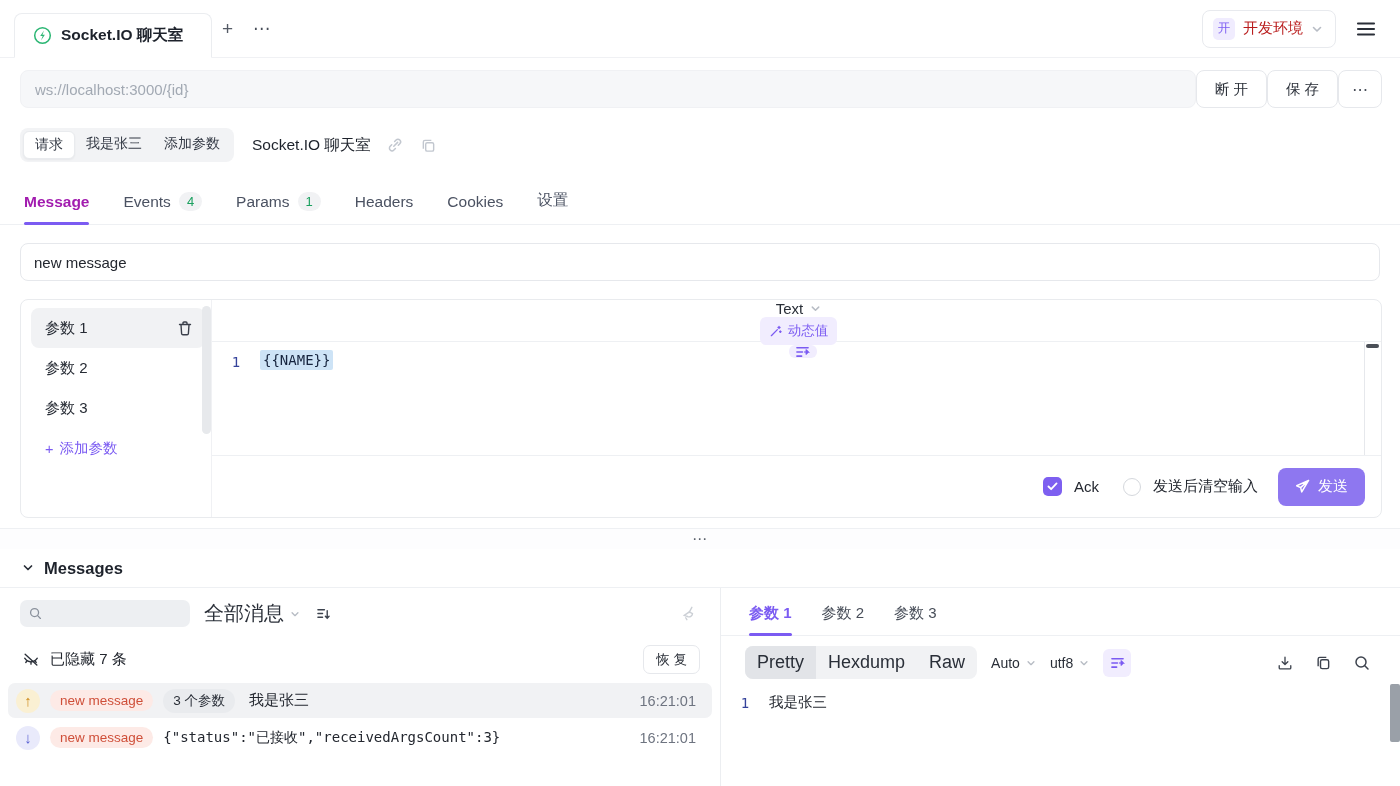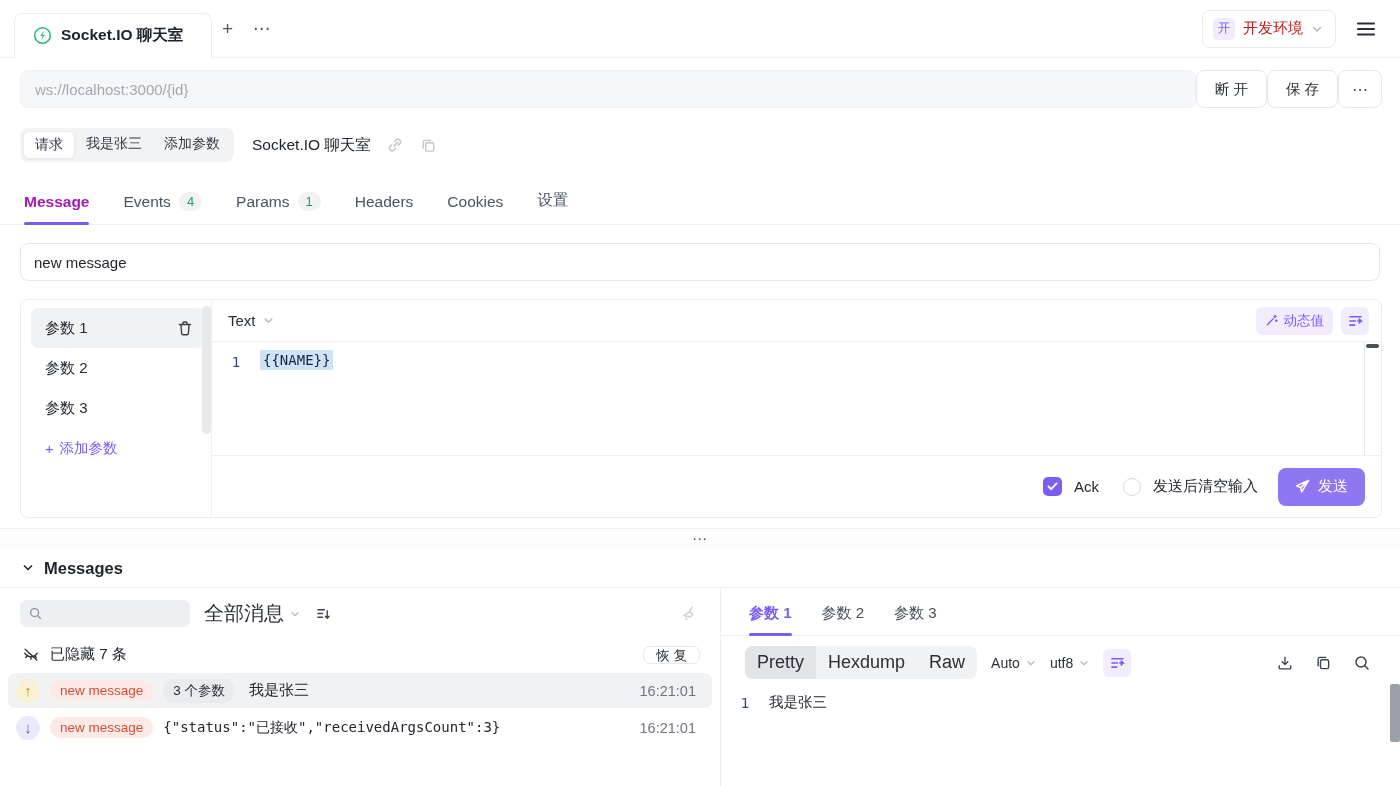--- a/index.html
+++ b/index.html
@@ -50,21 +50,21 @@
 
   
   .composer { margin:14px 18px 0 20px; border:1px solid #e9ebee; border-radius:8px; height:219px; display:flex; overflow:hidden; }
   .plist { width:190px; padding:8px 6px 0 10px; position:relative; }
   .pitem { height:40px; display:flex; align-items:center; padding:0 10px 0 14px; font-size:15px; color:#262b34; border-radius:8px; cursor:pointer; }
   .pitem.selected { background:#f1f2f4; }
   .pitem .spacer { flex:1; }
   .addparam { display:flex; align-items:center; gap:6px; color:#7b5bf2; font-size:14.5px; padding:11px 0 0 14px; cursor:pointer; }
   .plist-scroll { position:absolute; right:0px; top:6px; width:9px; height:128px; background:#e7e9ec; border-radius:5px; }
   .editor { flex:1; border-left:1px solid #f0f1f4; display:flex; flex-direction:column; }
-  .ed-head { height:42px; display:flex; align-items:center; padding:0 12px 0 16px; border-bottom:1px solid #eef0f3; }
+  .ed-head { height:42px; display:flex; align-items:center; padding:0 12px 0 16px; border-bottom:1px solid #eef0f3;flex-direction:column; }
   .type-dd { display:flex; align-items:center; gap:7px; font-size:15px; color:#2a2f38; cursor:pointer; }
   .dynbadge { display:flex; align-items:center; gap:6px; background:#f1edfe; color:#7b5bf2; border-radius:6px; padding:5px 9px; font-size:13.5px; cursor:pointer; }
   .fmtbtn { width:28px; height:28px; background:#f1edfe; border-radius:6px; display:flex; align-items:center; justify-content:center; margin-left:8px; }
   .ed-body { flex:1; position:relative; display:flex; padding-top:10px; }
   .lineno { width:48px; text-align:center; font-family:"DejaVu Sans Mono",monospace; font-size:14px; color:#35439b; padding-top:2px; }
   .codeln { font-family:"DejaVu Sans Mono",monospace; font-size:14px; color:#17253f; }
   .codeln .hl { background:#cde3f6; border-radius:2px; padding:2px 3px; }
   .ed-gutter { position:absolute; top:0; right:16px; bottom:0; width:0; border-left:1px solid #e6e8ec; }
   .ed-thumb { position:absolute; top:2px; right:2px; width:13px; height:4px; background:#4a4f57; border-radius:2px; }
   .ed-foot { height:62px; border-top:1px solid #eef0f3; display:flex; align-items:center; justify-content:flex-end; gap:12px; padding-right:16px; }
@@ -84,21 +84,21 @@
 
   
   .bottom { flex:1; display:flex; min-height:0; }
   .bleft { width:721px; border-right:1px solid #eceef1; display:flex; flex-direction:column; }
   .bl-toolbar { display:flex; align-items:center; gap:14px; padding:12px 20px 6px 20px; }
   .searchbox { width:170px; height:27px; background:#edeff2; border-radius:7px; display:flex; align-items:center; padding:0 9px; gap:6px; }
   .searchbox input { border:none; background:transparent; outline:none; width:120px; font-size:13.5px; }
   .filter-dd { display:flex; align-items:center; gap:6px; font-size:20px; color:#2a2f38; cursor:pointer; }
   .hiddenrow { display:flex; align-items:center; gap:10px; padding:12px 20px 8px 22px; }
   .hiddenrow .t { font-size:15px; color:#23272f; }
-  .restorebtn { height:18px; border:1px solid #e6e8ec; border-radius:7px; background:#fff; padding:0 12px; font-size:13.5px; color:#2a2f38; }
+  .restorebtn { height:29px; border:1px solid #e6e8ec; border-radius:7px; background:#fff; padding:0 12px; font-size:13.5px; color:#2a2f38; }
   .mrow { display:flex; align-items:center; gap:10px; height:35px; margin:1px 8px; padding:0 8px; border-radius:7px; cursor:pointer; }
   .mrow.selected { background:#f1f2f4; }
   .dir { width:24px; height:24px; border-radius:50%; display:flex; align-items:center; justify-content:center; font-size:15px; font-weight:700; }
   .dir.up { background:#faf0d3; color:#cf8c1e; }
   .dir.down { background:#e9eafb; color:#5b63d3; }
   .tag-event { background:#fdeae6; color:#cf4f39; border-radius:999px; padding:3px 10px; font-size:13.5px; white-space:nowrap; }
   .tag-args { background:#e9ebee; color:#2a2f38; border-radius:999px; padding:3px 10px; font-size:13.5px; white-space:nowrap; }
   .mtext { font-size:15px; color:#23272f; margin-left:4px; }
   .mjson { font-family:"DejaVu Sans Mono",monospace; font-size:14px; color:#23272f; white-space:nowrap; }
   .mtime { margin-left:auto; font-size:14.5px; color:#6e7480; padding-right:8px; }

